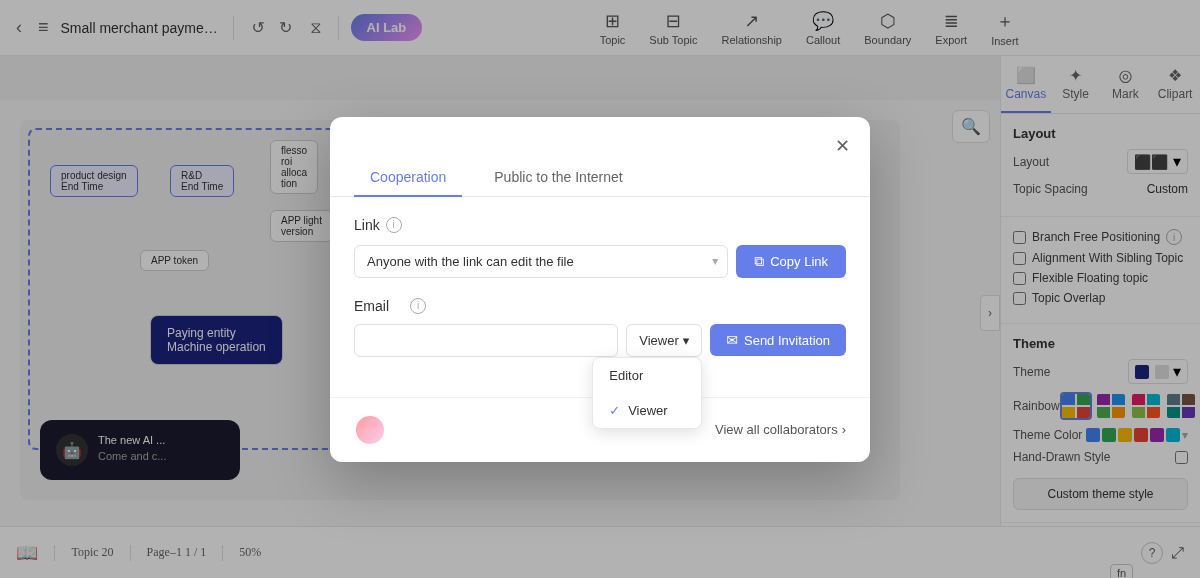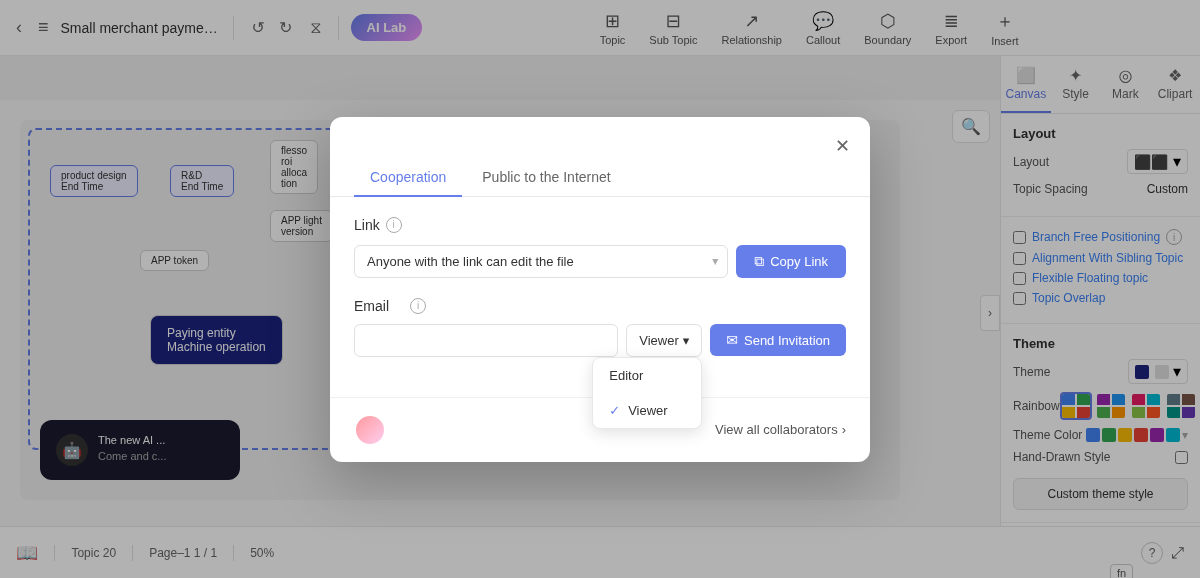--- a/index.html
+++ b/index.html
@@ -114,39 +114,39 @@
     .panel-tab-icon { font-size: 16px; }
     .panel-section { padding: 12px; border-bottom: 1px solid #f0f0f0; }
     .panel-section-title { font-size: 13px; font-weight: 600; color: #333; margin-bottom: 8px; }
     .panel-row { display: flex; justify-content: space-between; align-items: center; margin-bottom: 8px; }
     .panel-label { font-size: 12px; color: #555; }
     .layout-selector { display: flex; align-items: center; gap: 4px; border: 1px solid #e0e0e0; border-radius: 4px; padding: 2px 6px; cursor: pointer; }
     .layout-icon { font-size: 14px; color: #555; }
     .custom-badge { font-size: 12px; font-weight: 500; color: #333; }
     .checkbox-row { display: flex; align-items: center; gap: 6px; margin-bottom: 6px; }
     .checkbox-row input { width: 13px; height: 13px; cursor: pointer; }
-    .checkbox-label { font-size: 12px; color: #3b82f6; }
+    .checkbox-label { font-size: 12px; color: #404040; }
     .rainbow-options { display: flex; gap: 3px; }
     .rainbow-opt { width: 32px; height: 28px; border-radius: 4px; border: 2px solid transparent; cursor: pointer; overflow: hidden; }
     .rainbow-opt.active { border-color: #667eea; }
     .rainbow-grid { display: grid; grid-template-columns: 1fr 1fr; gap: 2px; width: 100%; height: 100%; }
     .rainbow-cell { width: 100%; height: 100%; }
     .theme-color-row { display: flex; align-items: center; gap: 2px; }
     .tc-swatch { width: 14px; height: 14px; border-radius: 2px; }
     .hand-drawn-row { display: flex; align-items: center; justify-content: space-between; }
 
     
     .status-bar {
       position: absolute;
       bottom: 0; left: 0; right: 0; height: 52px;
       background: #fff;
       border-top: 1px solid #e8e8e8;
       display: flex; align-items: center; padding: 0 16px; gap: 16px;
     }
-    .status-item { font-size: 12px; color: #666; display: flex; align-items: center; gap: 4px; }
+    .status-item { font-size: 12px; color: #666; display: flex; align-items: center; gap: 4px; font-family: Liberation Serif, serif; }
     .status-divider { width: 1px; height: 16px; background: #e0e0e0; }
     .fn-badge { border: 1px solid #ccc; border-radius: 4px; padding: 2px 6px; font-size: 11px; color: #555; margin-top: 40px; }
     .help-btn { width: 22px; height: 22px; border-radius: 50%; border: 1px solid #ccc; display: flex; align-items: center; justify-content: center; font-size: 12px; color: #666; cursor: pointer; background: none; }
     .status-right { margin-left: auto; display: flex; align-items: center; gap: 8px; }
 
     
     .overlay {
       position: absolute;
       top: 0; left: 0; right: 0; bottom: 0;
       background: rgba(0,0,0,0.3);
@@ -166,21 +166,21 @@
     .modal-header {
       display: flex; justify-content: flex-end;
       padding: 16px 16px 0;
     }
     .modal-close {
       background: none; border: none; cursor: pointer;
       font-size: 18px; color: #666; line-height: 1;
       padding: 4px;
     }
     .modal-tabs {
-      display: flex; gap: 4px; border-bottom: 1px solid #e8e8e8;
+      display: flex; gap: 16px; border-bottom: 1px solid #e8e8e8;
       padding: 0 24px;
     }
     .modal-tab {
       padding: 10px 16px; font-size: 14px; cursor: pointer;
       border: none; background: none; color: #666;
       border-bottom: 2px solid transparent;
       margin-bottom: -1px;
     }
     .modal-tab.active { color: #667eea; border-bottom-color: #667eea; font-weight: 500; }
     .modal-body { padding: 20px 24px 24px; }

